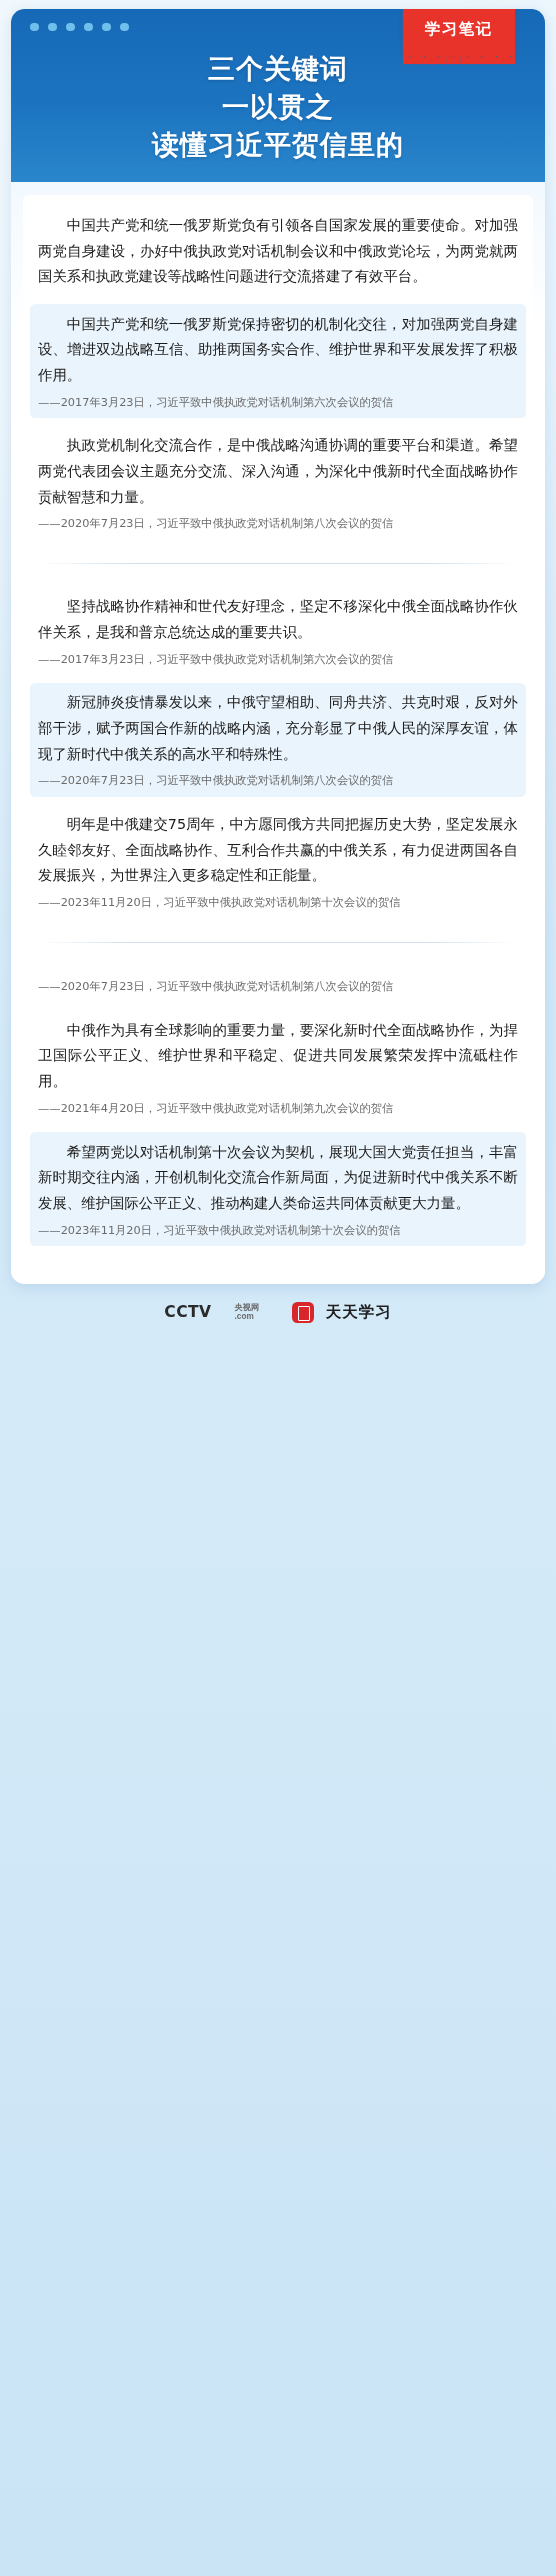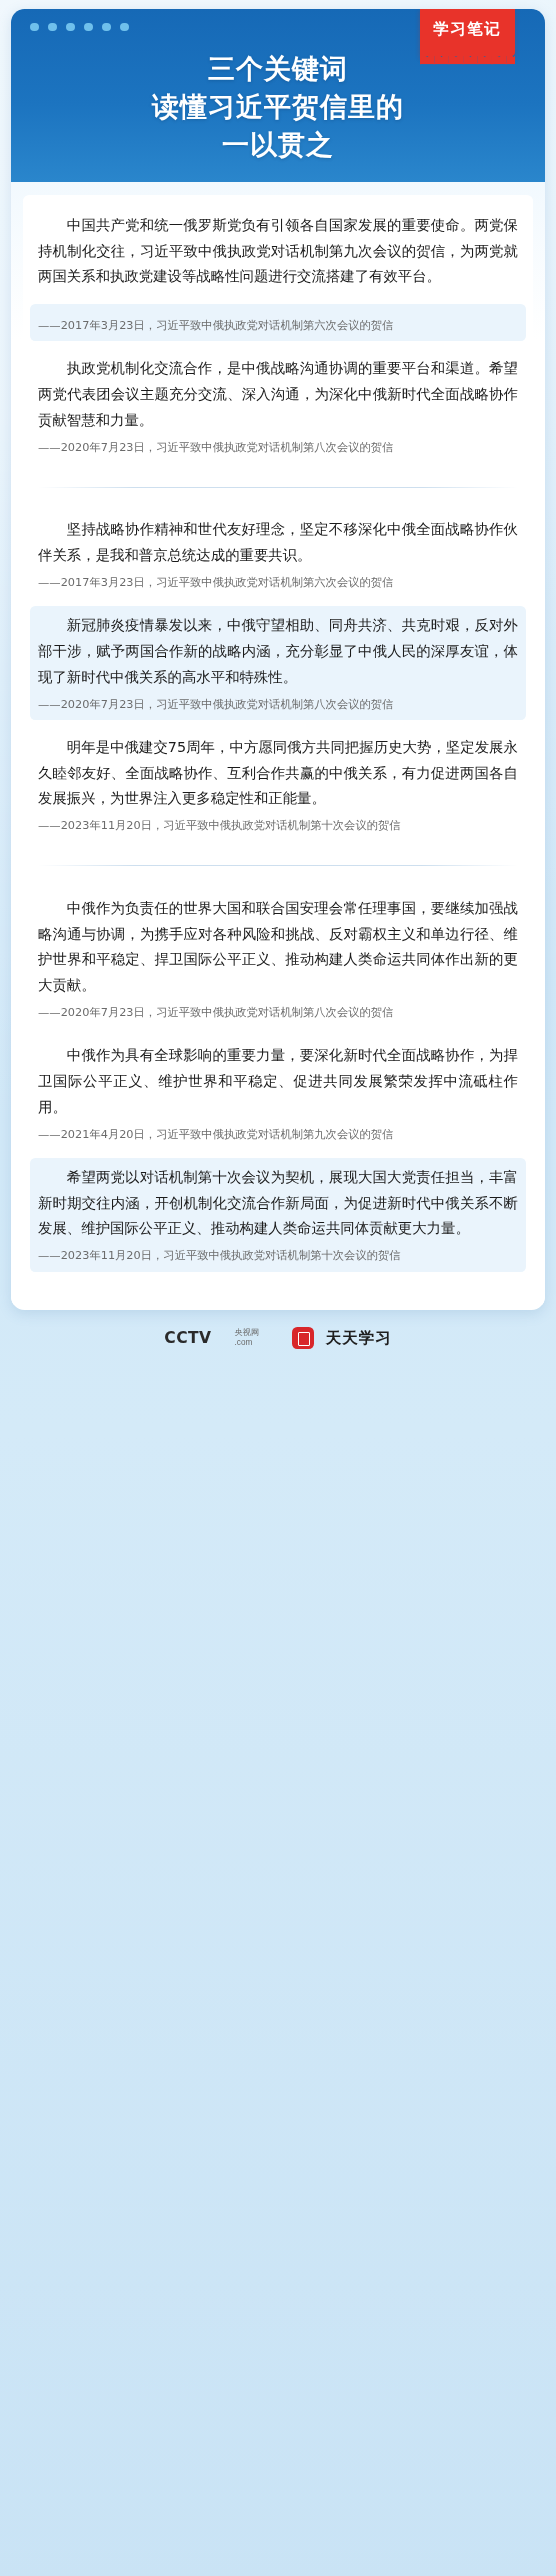--- a/index.html
+++ b/index.html
@@ -24,21 +24,21 @@
     background:#ffffff;
     border-radius:13.4px;
     box-shadow:0 3.1px 12.4px rgba(80,130,175,.18);
     padding: 0 0 5.2px 0;
     overflow:hidden;
   }
   
   .ribbon {
     position:absolute;
     top:0; right:30px;
-    width:95px; height:47px;
+    width:112px; height:47px;
     background:#e8332a;
     border-radius:0 0 4.1px 4.1px;
     box-shadow:0 2.1px 5.2px rgba(180,40,30,.3);
     z-index:6;
     display:flex; align-items:flex-start; justify-content:center;
   }
   .ribbon:after{
     content:"";
     position:absolute; bottom:-0.5px; left:0; right:0; height:13.4px;
     background:
@@ -132,21 +132,21 @@
   
   .footer{
     display:flex; align-items:center; justify-content:center; gap:33px;
     padding: 17.5px 0 15.5px 0;
   }
   .brand-cctv{ display:flex; align-items:center; gap:23px;}
   .cctv-mark{
     color:#2a2a2a; font-size:15.5px; font-weight:bold; letter-spacing:0.5px;
     font-family:"DejaVu Sans","Liberation Sans",sans-serif;
   }
-  .cctv-sub{ color:#6a6a6a; font-size:8.2px; line-height:1.2;}
+  .cctv-sub{ color:#6a6a6a; font-size:8.2px; line-height:1.2;font-weight:bold;}
   .brand-study{ display:flex; align-items:center; gap:12px;}
   .study-logo{
     width:21.6px;height:21.6px;border-radius:5.2px;background:#d8262a;position:relative;
   }
   .study-logo:after{
     content:"";position:absolute;left:6.2px;top:4.6px;width:9.3px;height:12.4px;border:1.5px solid #fff;border-radius:1px;
   }
   .study-text{ color:#1f1f1f; font-size:15.5px; font-weight:bold; letter-spacing:1px;
     font-family:"DejaVu Sans","Liberation Sans",sans-serif;}
 </style>
@@ -164,34 +164,35 @@
       <div class="dots">
         <span></span>
         <span></span>
         <span></span>
         <span></span>
         <span></span>
         <span></span>
       </div>
       <div class="title-wrap">
         <div class="title-line">三个关键词</div>
+        <div class="title-line">一以贯之</div>
         <div class="title-line">读懂习近平贺信里的</div>
-        <div class="title-line">一以贯之</div>
       </div>
     </div>
 
     <div class="body-area">
 
       <div class="section">
 
         <div class="para-block">
-          <div class="para">中国共产党和统一俄罗斯党负有引领各自国家发展的重要使命。两党保持机制化交往，习近平致中俄执政党对话机制第九次会议的贺信，为两党就两国关系和执政党建设等战略性问题进行交流搭建了有效平台。</div>
+          <div class="para">中国共产党和统一俄罗斯党负有引领各自国家发展的重要使命。对加强两党自身建设，办好中俄执政党对话机制会议和中俄政党论坛，为两党就两国关系和执政党建设等战略性问题进行交流搭建了有效平台。</div>
         </div>
 
         <div class="para-block tint">
+          <div class="para">中国共产党和统一俄罗斯党保持密切的机制化交往，对加强两党自身建设、增进双边战略互信、助推两国务实合作、维护世界和平发展发挥了积极作用。</div>
           <div class="source">——2017年3月23日，习近平致中俄执政党对话机制第六次会议的贺信</div>
         </div>
 
         <div class="para-block">
           <div class="para">执政党机制化交流合作，是中俄战略沟通协调的重要平台和渠道。希望两党代表团会议主题充分交流、深入沟通，为深化中俄新时代全面战略协作贡献智慧和力量。</div>
           <div class="source">——2020年7月23日，习近平致中俄执政党对话机制第八次会议的贺信</div>
         </div>
       </div>
 
       <div class="divider"></div>
@@ -212,21 +213,20 @@
           <div class="para">明年是中俄建交75周年，中方愿同俄方共同把握历史大势，坚定发展永久睦邻友好、全面战略协作、互利合作共赢的中俄关系，有力促进两国各自发展振兴，为世界注入更多稳定性和正能量。</div>
           <div class="source">——2023年11月20日，习近平致中俄执政党对话机制第十次会议的贺信</div>
         </div>
       </div>
 
       <div class="divider"></div>
 
       <div class="section">
 
         <div class="para-block">
-          <div class="para">中俄作为负责任的世界大国和联合国安理会常任理事国，要继续加强战略沟通与协调，为携手应对各种风险和挑战、反对霸权主义和单边行径、维护世界和平稳定、捍卫国际公平正义、推动构建人类命运共同体作出新的更大贡献。</div>
           <div class="source">——2020年7月23日，习近平致中俄执政党对话机制第八次会议的贺信</div>
         </div>
 
         <div class="para-block">
           <div class="para">中俄作为具有全球影响的重要力量，要深化新时代全面战略协作，为捍卫国际公平正义、维护世界和平稳定、促进共同发展繁荣发挥中流砥柱作用。</div>
           <div class="source">——2021年4月20日，习近平致中俄执政党对话机制第九次会议的贺信</div>
         </div>
 
         <div class="para-block tint">
           <div class="para">希望两党以对话机制第十次会议为契机，展现大国大党责任担当，丰富新时期交往内涵，开创机制化交流合作新局面，为促进新时代中俄关系不断发展、维护国际公平正义、推动构建人类命运共同体贡献更大力量。</div>

